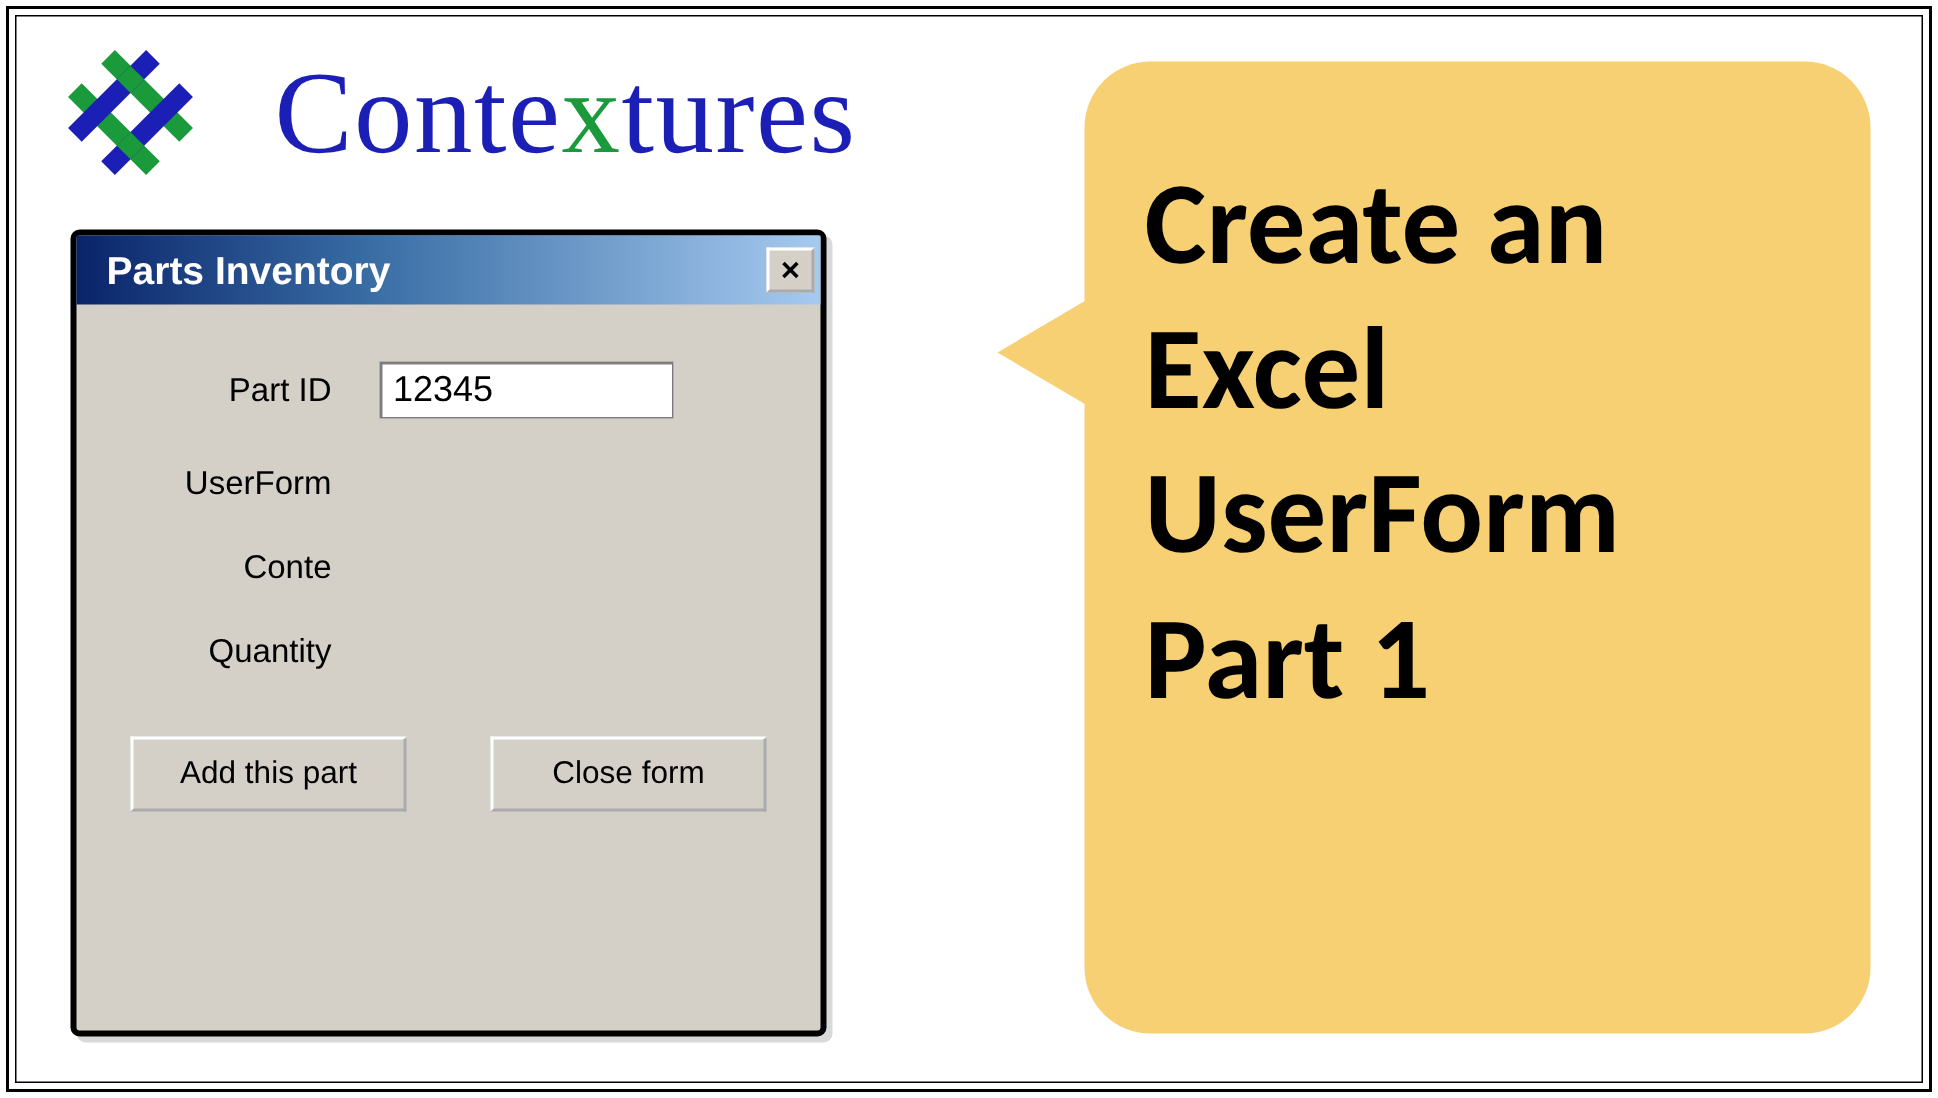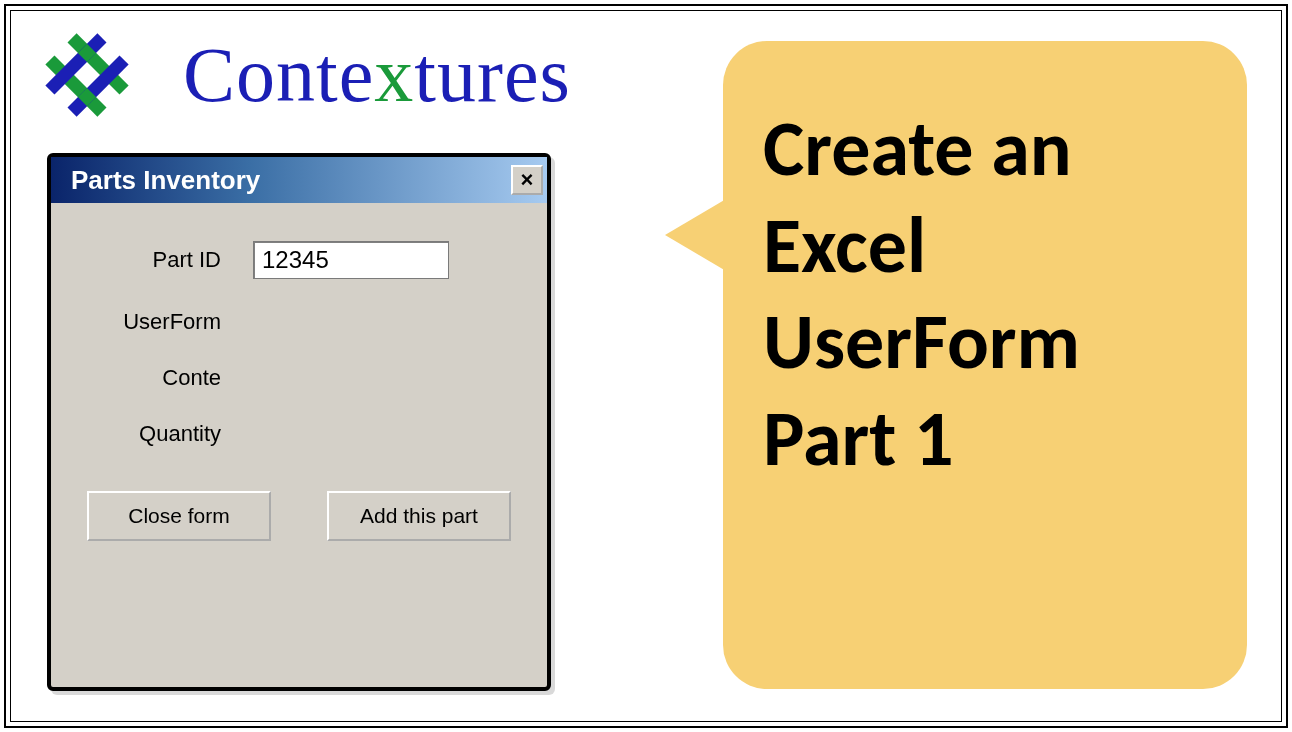--- a/index.html
+++ b/index.html
@@ -198,22 +198,22 @@
 
         <div class="form-row">
           <div class="form-label">Conte</div>
         </div>
 
         <div class="form-row">
           <div class="form-label">Quantity</div>
         </div>
 
         <div class="button-row">
+          <button class="form-button">Add this part</button>
           <button class="form-button">Close form</button>
-          <button class="form-button">Add this part</button>
         </div>
       </div>
     </div>
 
     <div class="callout">
       <div class="callout-tail"></div>
       <div class="callout-body">
         <div class="callout-text">Create an
 Excel
 UserForm

